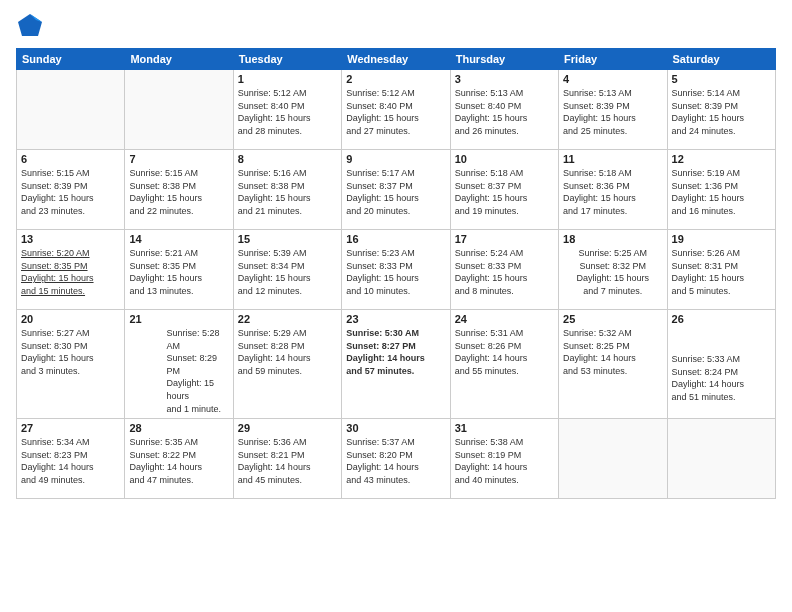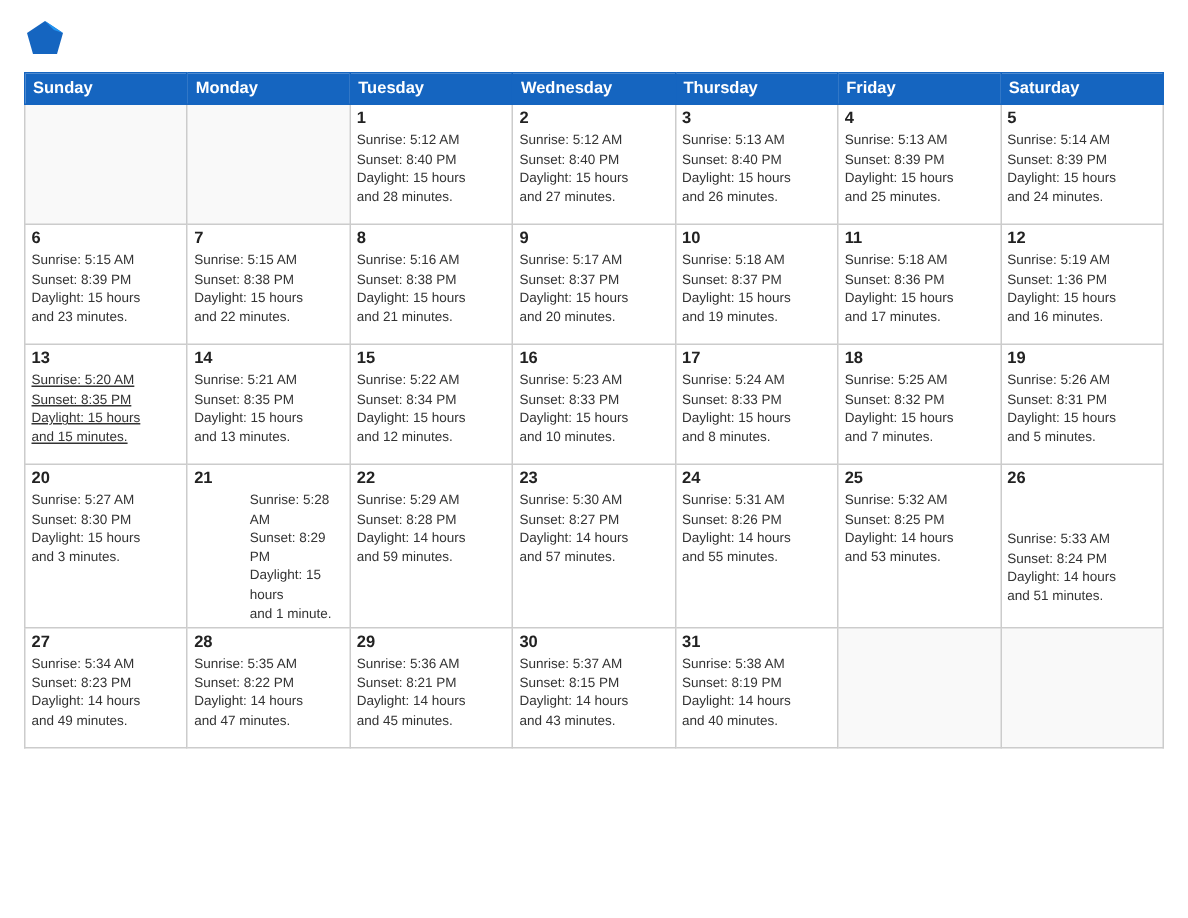--- a/index.html
+++ b/index.html
@@ -223,42 +223,42 @@
           </td>
           <td>
             <div class="day-number">14</div>
             <div class="day-detail" style="white-space: pre-line;">Sunrise: 5:21 AM
 Sunset: 8:35 PM
 Daylight: 15 hours
 and 13 minutes.</div>
           </td>
           <td>
             <div class="day-number">15</div>
-            <div class="day-detail" style="white-space: pre-line;">Sunrise: 5:22 AM
+            <div class="day-detail" style="white-space: pre-line;">Sunrise: 5:39 AM
 Sunset: 8:34 PM
 Daylight: 15 hours
 and 12 minutes.</div>
           </td>
           <td>
             <div class="day-number">16</div>
             <div class="day-detail" style="white-space: pre-line;">Sunrise: 5:23 AM
 Sunset: 8:33 PM
 Daylight: 15 hours
 and 10 minutes.</div>
           </td>
           <td>
             <div class="day-number">17</div>
             <div class="day-detail" style="white-space: pre-line;">Sunrise: 5:24 AM
 Sunset: 8:33 PM
 Daylight: 15 hours
 and 8 minutes.</div>
           </td>
           <td>
             <div class="day-number">18</div>
-            <div class="day-detail" style="white-space: pre-line;">Sunrise: 5:25 AM
+            <div class="day-detail" style="white-space: pre-line; text-align: center;">Sunrise: 5:25 AM
 Sunset: 8:32 PM
 Daylight: 15 hours
 and 7 minutes.</div>
           </td>
           <td>
             <div class="day-number">19</div>
             <div class="day-detail" style="white-space: pre-line;">Sunrise: 5:26 AM
 Sunset: 8:31 PM
 Daylight: 15 hours
 and 5 minutes.</div>
@@ -281,21 +281,21 @@
           </td>
           <td>
             <div class="day-number">22</div>
             <div class="day-detail" style="white-space: pre-line;">Sunrise: 5:29 AM
 Sunset: 8:28 PM
 Daylight: 14 hours
 and 59 minutes.</div>
           </td>
           <td>
             <div class="day-number">23</div>
-            <div class="day-detail" style="white-space: pre-line;">Sunrise: 5:30 AM
+            <div class="day-detail" style="white-space: pre-line; font-weight: bold;">Sunrise: 5:30 AM
 Sunset: 8:27 PM
 Daylight: 14 hours
 and 57 minutes.</div>
           </td>
           <td>
             <div class="day-number">24</div>
             <div class="day-detail" style="white-space: pre-line;">Sunrise: 5:31 AM
 Sunset: 8:26 PM
 Daylight: 14 hours
 and 55 minutes.</div>
@@ -333,21 +333,21 @@
           <td>
             <div class="day-number">29</div>
             <div class="day-detail" style="white-space: pre-line;">Sunrise: 5:36 AM
 Sunset: 8:21 PM
 Daylight: 14 hours
 and 45 minutes.</div>
           </td>
           <td>
             <div class="day-number">30</div>
             <div class="day-detail" style="white-space: pre-line;">Sunrise: 5:37 AM
-Sunset: 8:15 PM
+Sunset: 8:20 PM
 Daylight: 14 hours
 and 43 minutes.</div>
           </td>
           <td>
             <div class="day-number">31</div>
             <div class="day-detail" style="white-space: pre-line;">Sunrise: 5:38 AM
 Sunset: 8:19 PM
 Daylight: 14 hours
 and 40 minutes.</div>
           </td>

